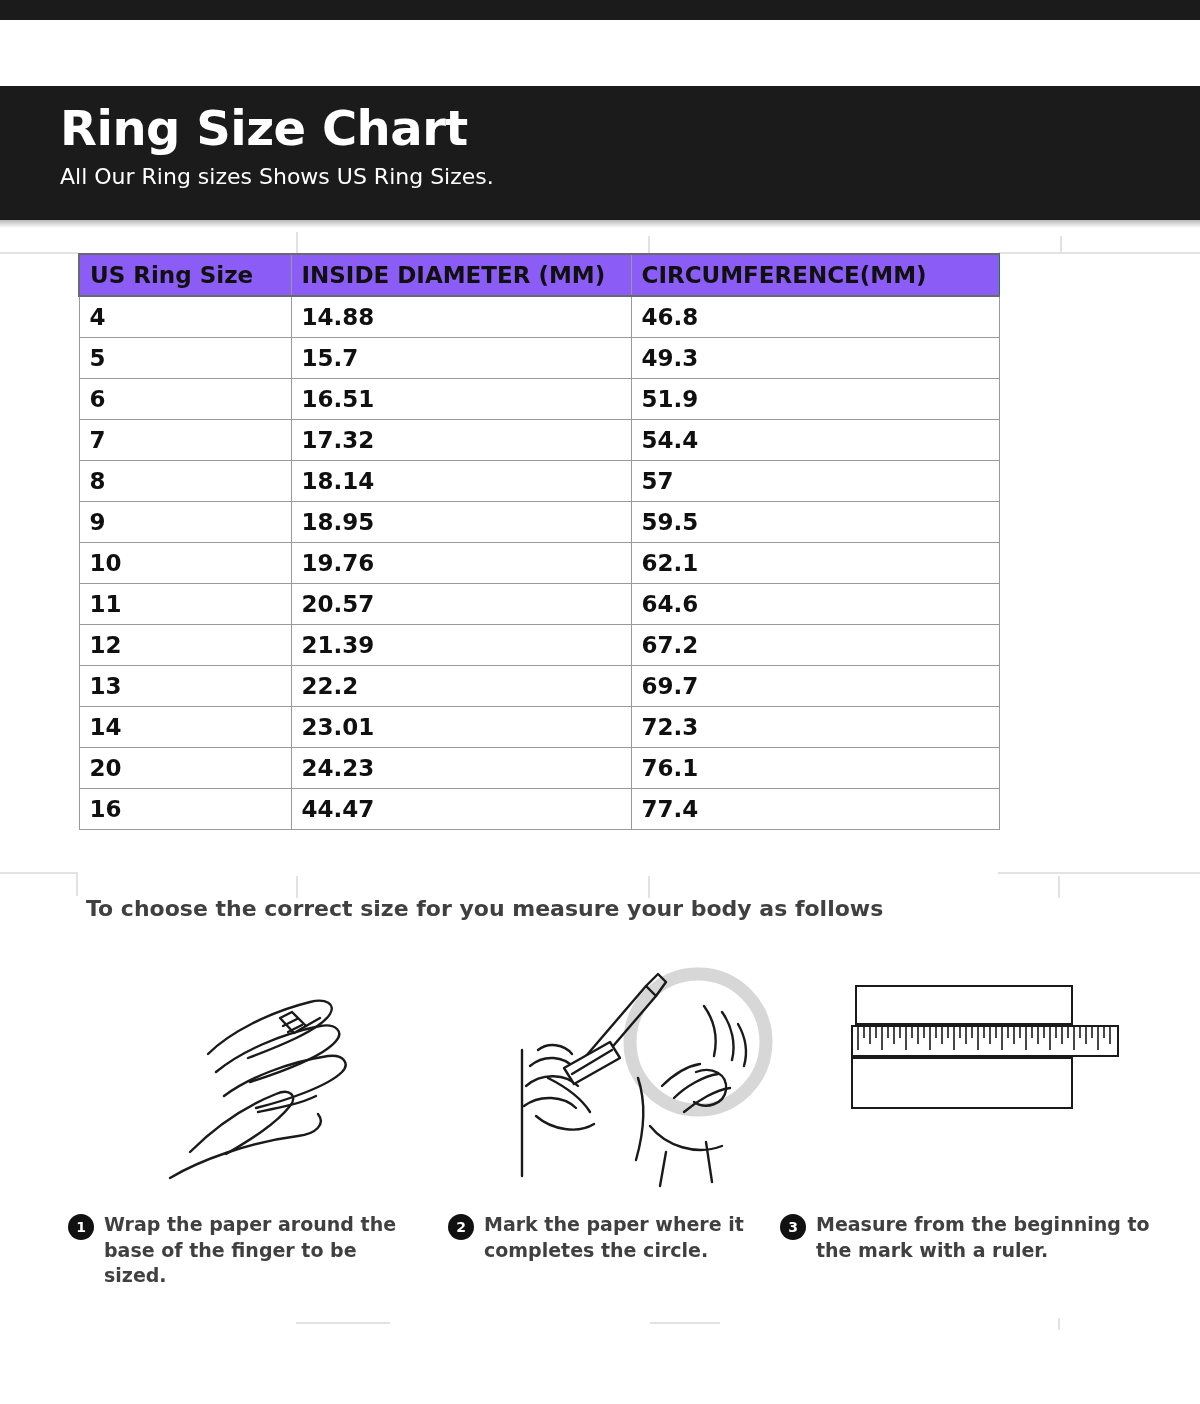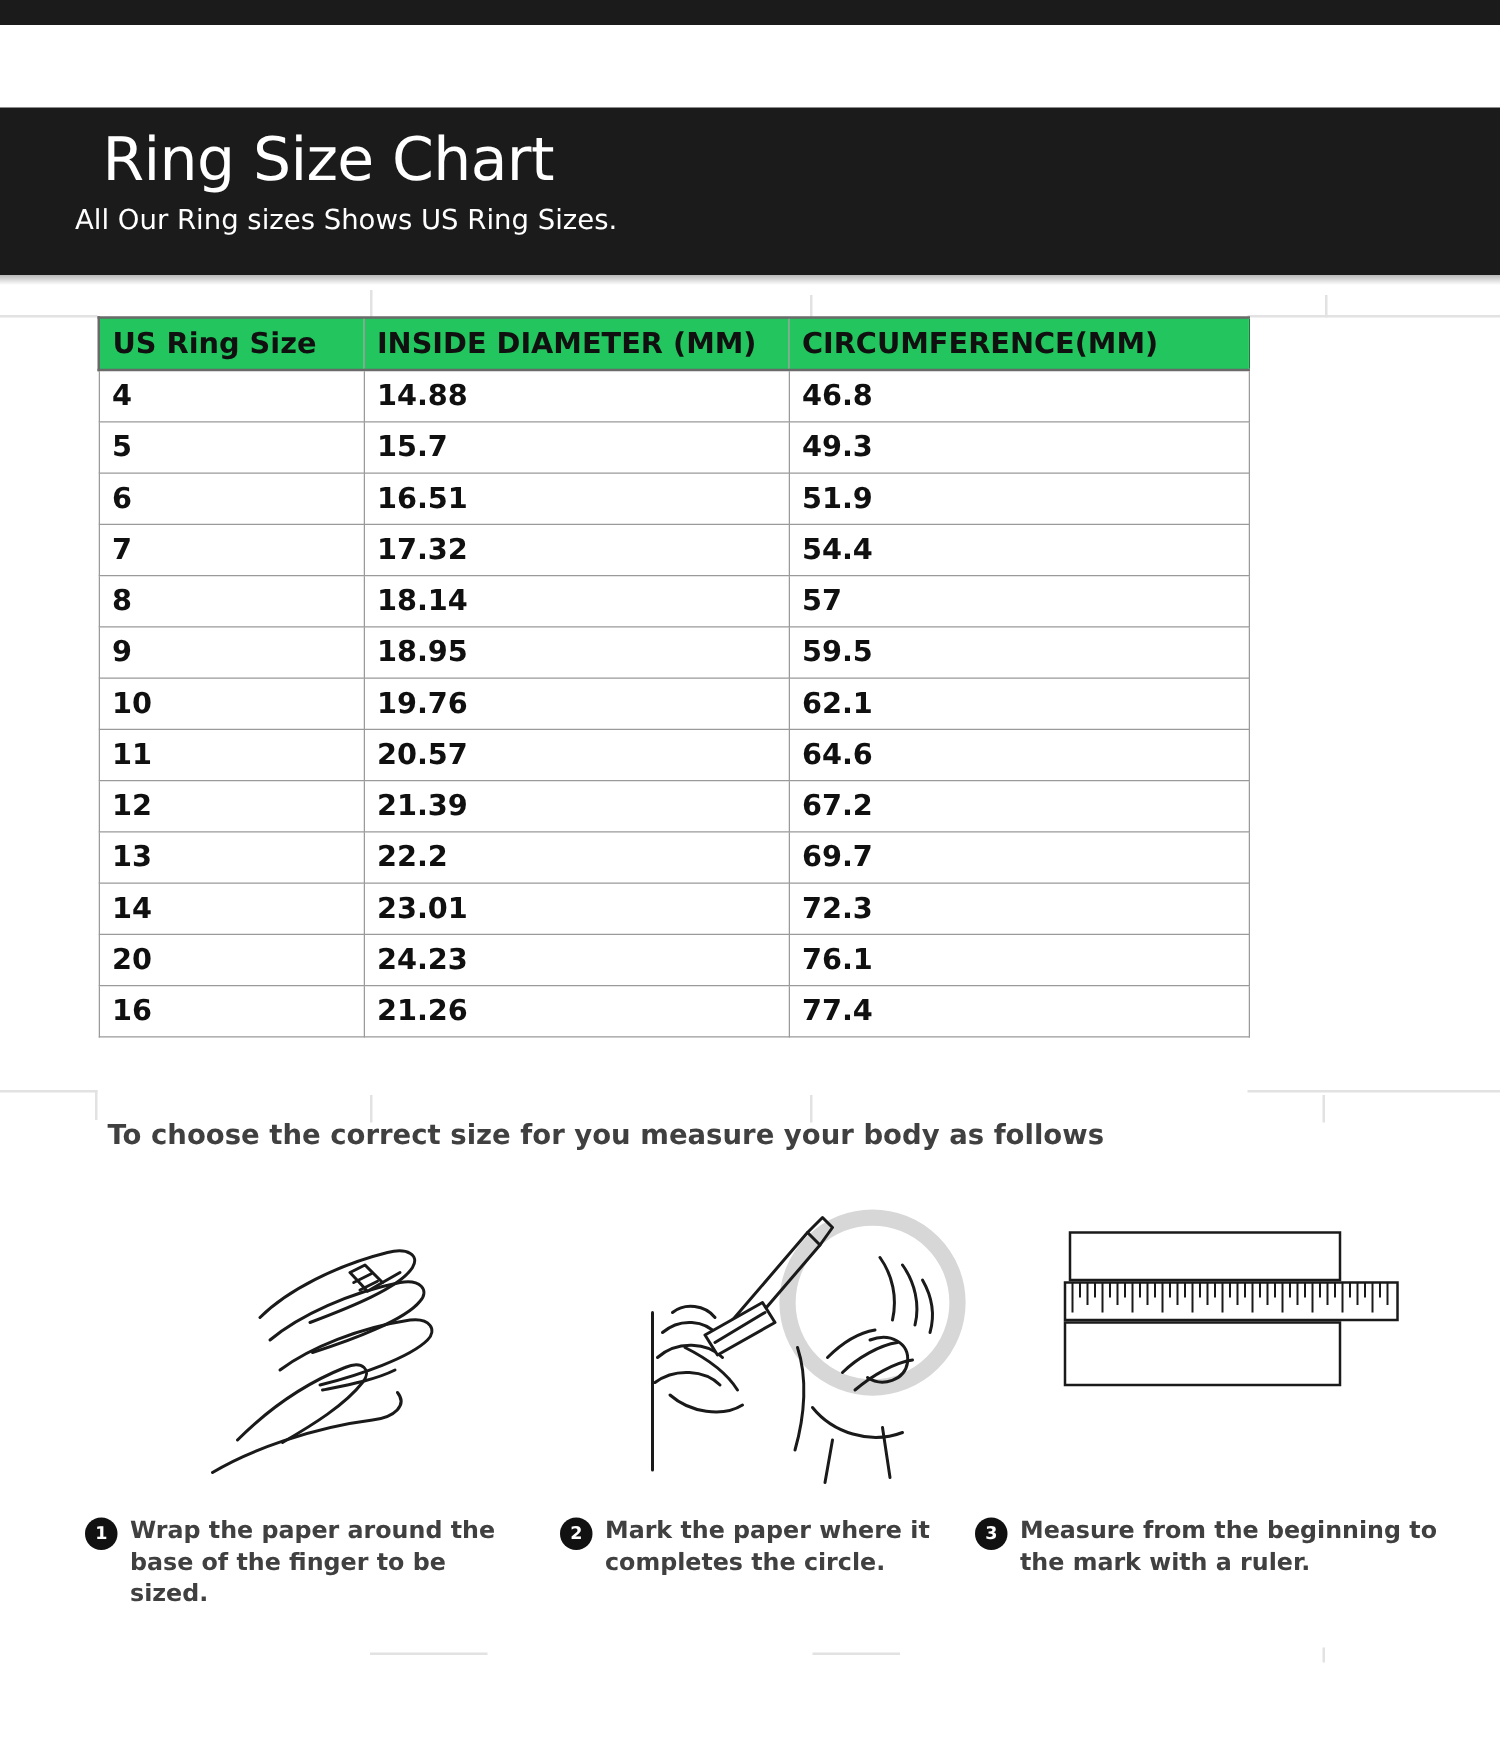--- a/index.html
+++ b/index.html
@@ -35,24 +35,23 @@
     width: 1200px;
     height: 134px;
     background: #1b1b1b;
     color: #ffffff;
   }
   .header .title {
     position: absolute;
     left: 60px;
     top: 18px;
     font-size: 48px;
-    font-weight: normal;
+    font-weight: bold;
     letter-spacing: -0.5px;
     line-height: 1;
-    margin-left: 22px;
   }
   .header .subtitle {
     position: absolute;
     left: 60px;
     top: 80px;
     font-size: 22px;
     font-weight: normal;
     line-height: 1;
   }
   .header-shadow {
@@ -86,21 +85,21 @@
     font-weight: bold;
     padding: 4px 0 4px 10px;
     height: 32px;
     line-height: 1.05;
     text-align: left;
     color: #101010;
     background: #ffffff;
     vertical-align: middle;
   }
   table.ring thead th {
-    background: #22c55e;
+    background: #8b5cf6;
     font-size: 23px;
     border-bottom: 2px solid #6a6a6a;
     border-top: 2px solid #6a6a6a;
   }
   table.ring thead th:first-child { border-left: 2px solid #6a6a6a; }
   table.ring thead th:last-child { border-right: 1px solid #15803d; }
   col.c1 { width: 212px; }
   col.c2 { width: 340px; }
   col.c3 { width: 368px; }
 
@@ -262,21 +261,21 @@
           <td>23.01</td>
           <td>72.3</td>
         </tr>
       <tr>
           <td>20</td>
           <td>24.23</td>
           <td>76.1</td>
         </tr>
       <tr>
           <td>16</td>
-          <td>21.26</td>
+          <td>44.47</td>
           <td>77.4</td>
         </tr>
     </tbody>
   </table>
 </div>
 
 <div class="choose-line">To choose the correct size for you measure your body as follows</div>
 
 <div class="illus">
 

